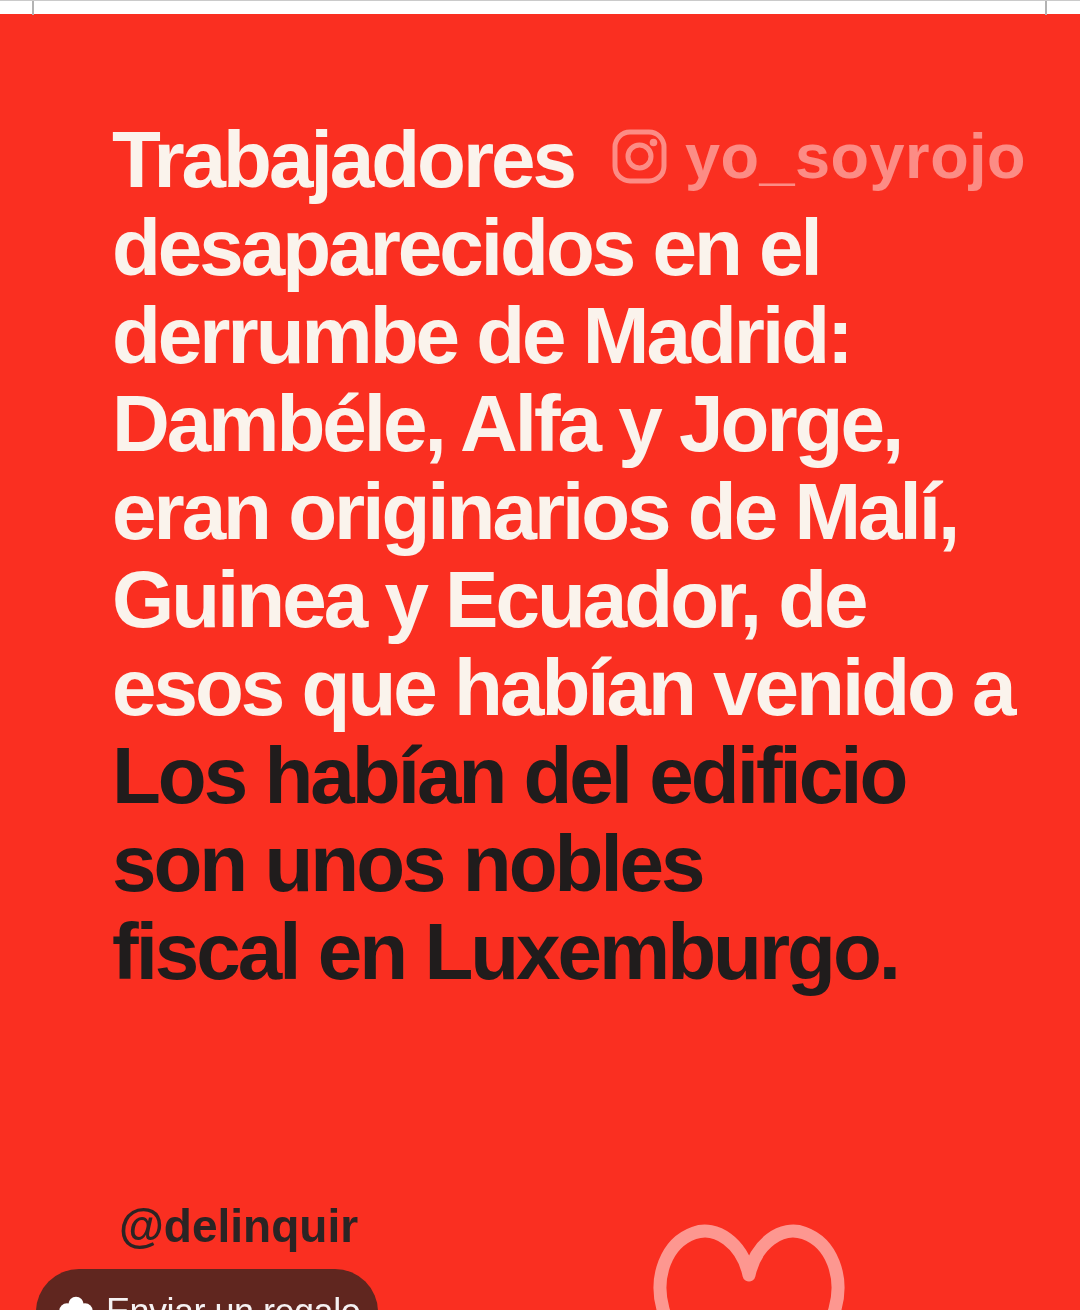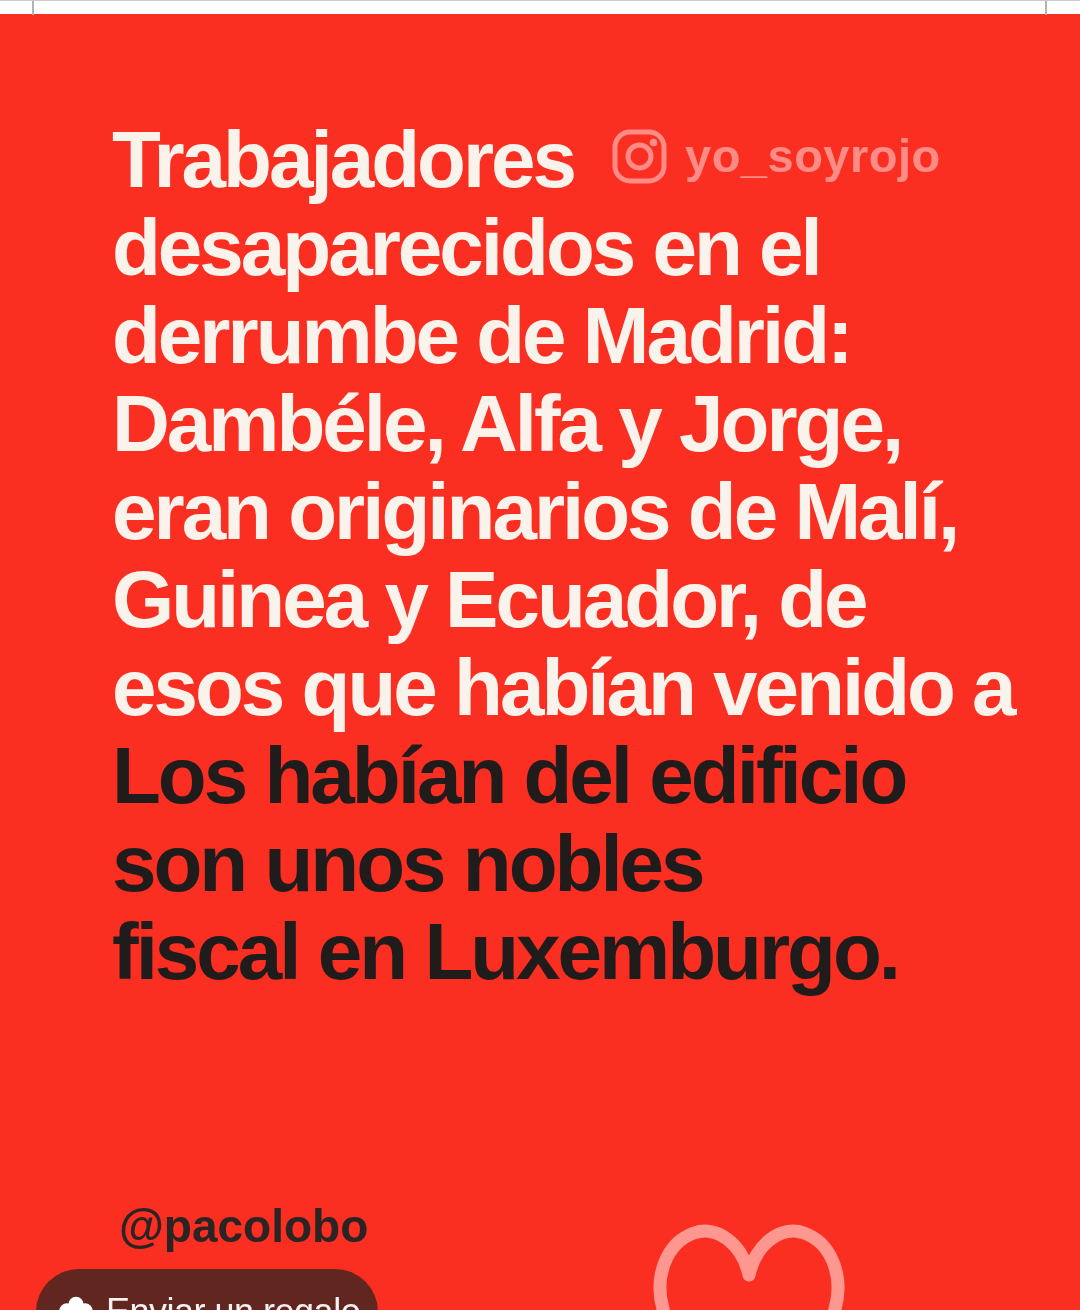--- a/index.html
+++ b/index.html
@@ -27,21 +27,21 @@
   .vline-right { left: 1045px; }
 
   
   .ig-badge {
     position: absolute; left: 611px; top: 127px;
     display: flex; align-items: center; gap: 17px;
     color: rgba(255,255,255,0.45);
   }
   .ig-badge svg { display: block; }
   .ig-username {
-    font-size: 47px; font-weight: 600; letter-spacing: 0.5px;
+    font-size: 63px; font-weight: 600; letter-spacing: 0.5px;
     line-height: 58px;
   }
 
   
   .headline {
     position: absolute; left: 112px; top: 116px;
     font-weight: bold;
     font-size: 80px;
     line-height: 88px;
     letter-spacing: -3px;
@@ -107,21 +107,21 @@
     <div class="white">derrumbe de Madrid:</div>
     <div class="white">Dambéle, Alfa y Jorge,</div>
     <div class="white">eran originarios de Malí,</div>
     <div class="white">Guinea y Ecuador, de</div>
     <div class="white">esos que habían venido a</div>
     <div class="black">Los habían del edificio</div>
     <div class="black">son unos nobles</div>
     <div class="black">fiscal en Luxemburgo.</div>
   </div>
 
-  <div class="author">@pacolobo</div>
+  <div class="author">@delinquir</div>
 
   <button class="gift-button">
     <span>
       <svg width="36" height="40" viewBox="0 0 40 44" fill="#ffffff">
         <circle cx="20" cy="13.5" r="8.5"></circle>
         <circle cx="30" cy="20.8" r="8.5"></circle>
         <circle cx="26.2" cy="32.5" r="8.5"></circle>
         <circle cx="13.8" cy="32.5" r="8.5"></circle>
         <circle cx="10" cy="20.8" r="8.5"></circle>
         <circle cx="20" cy="24" r="10.5"></circle>

